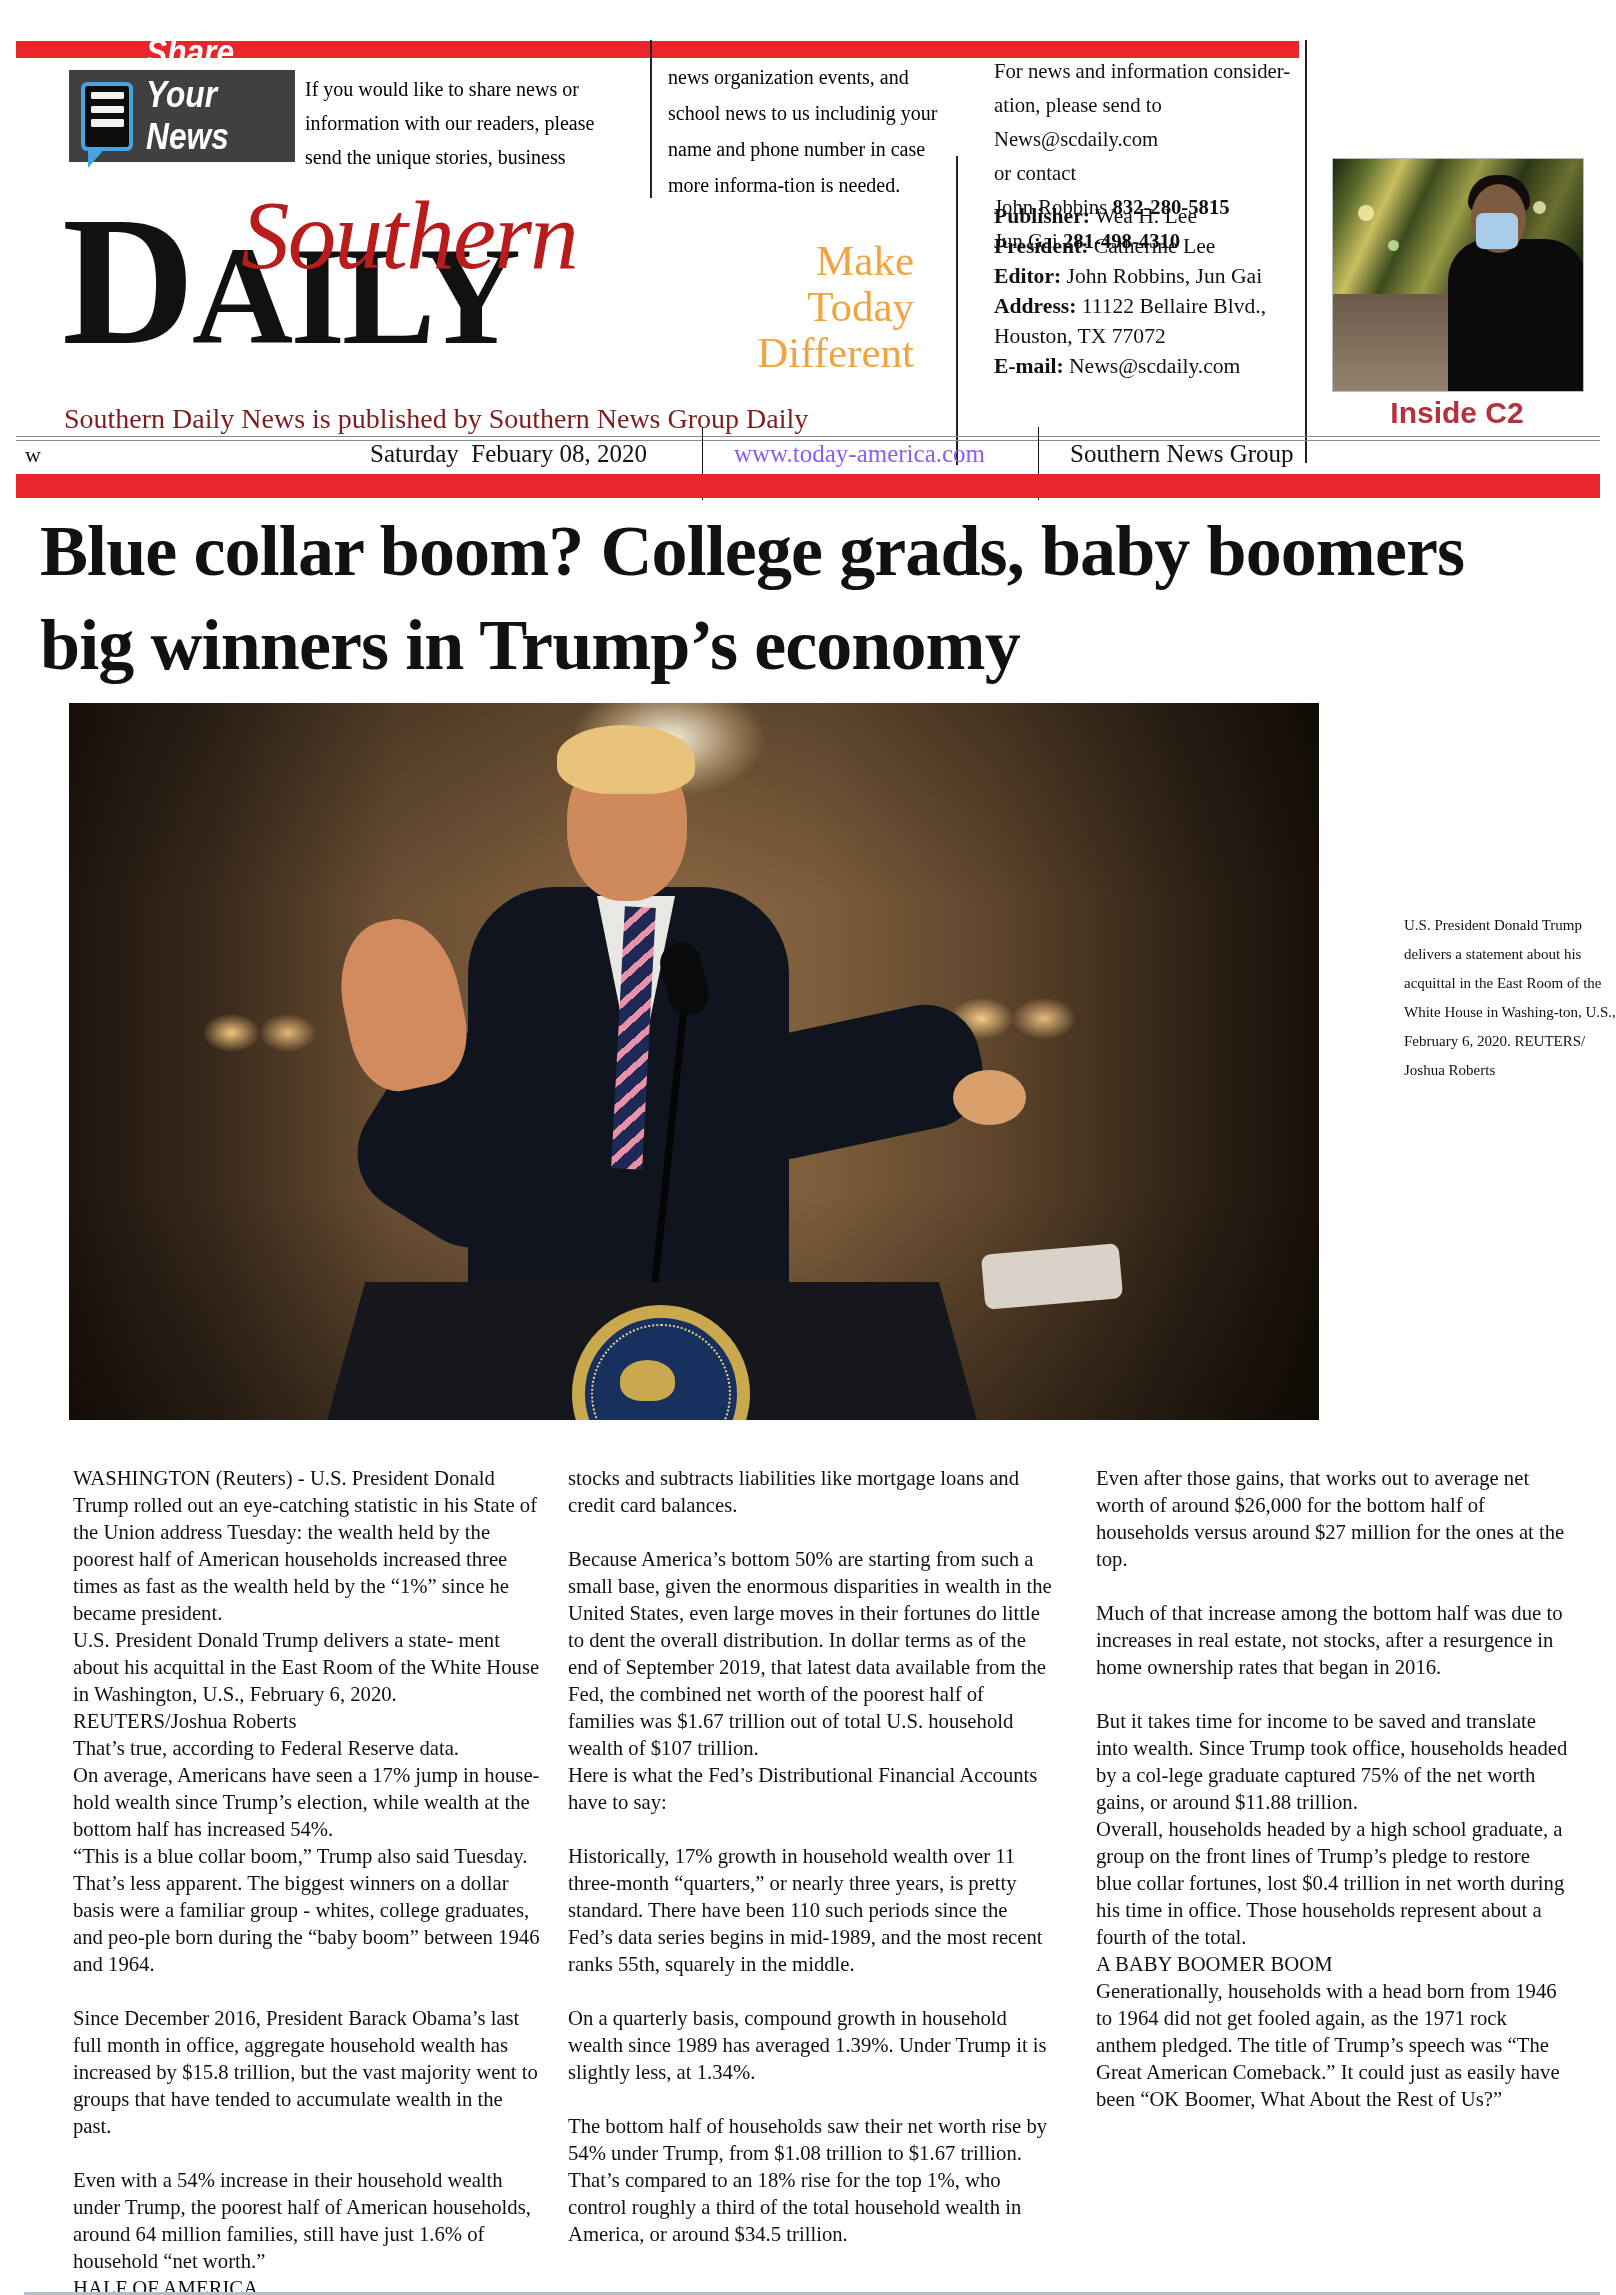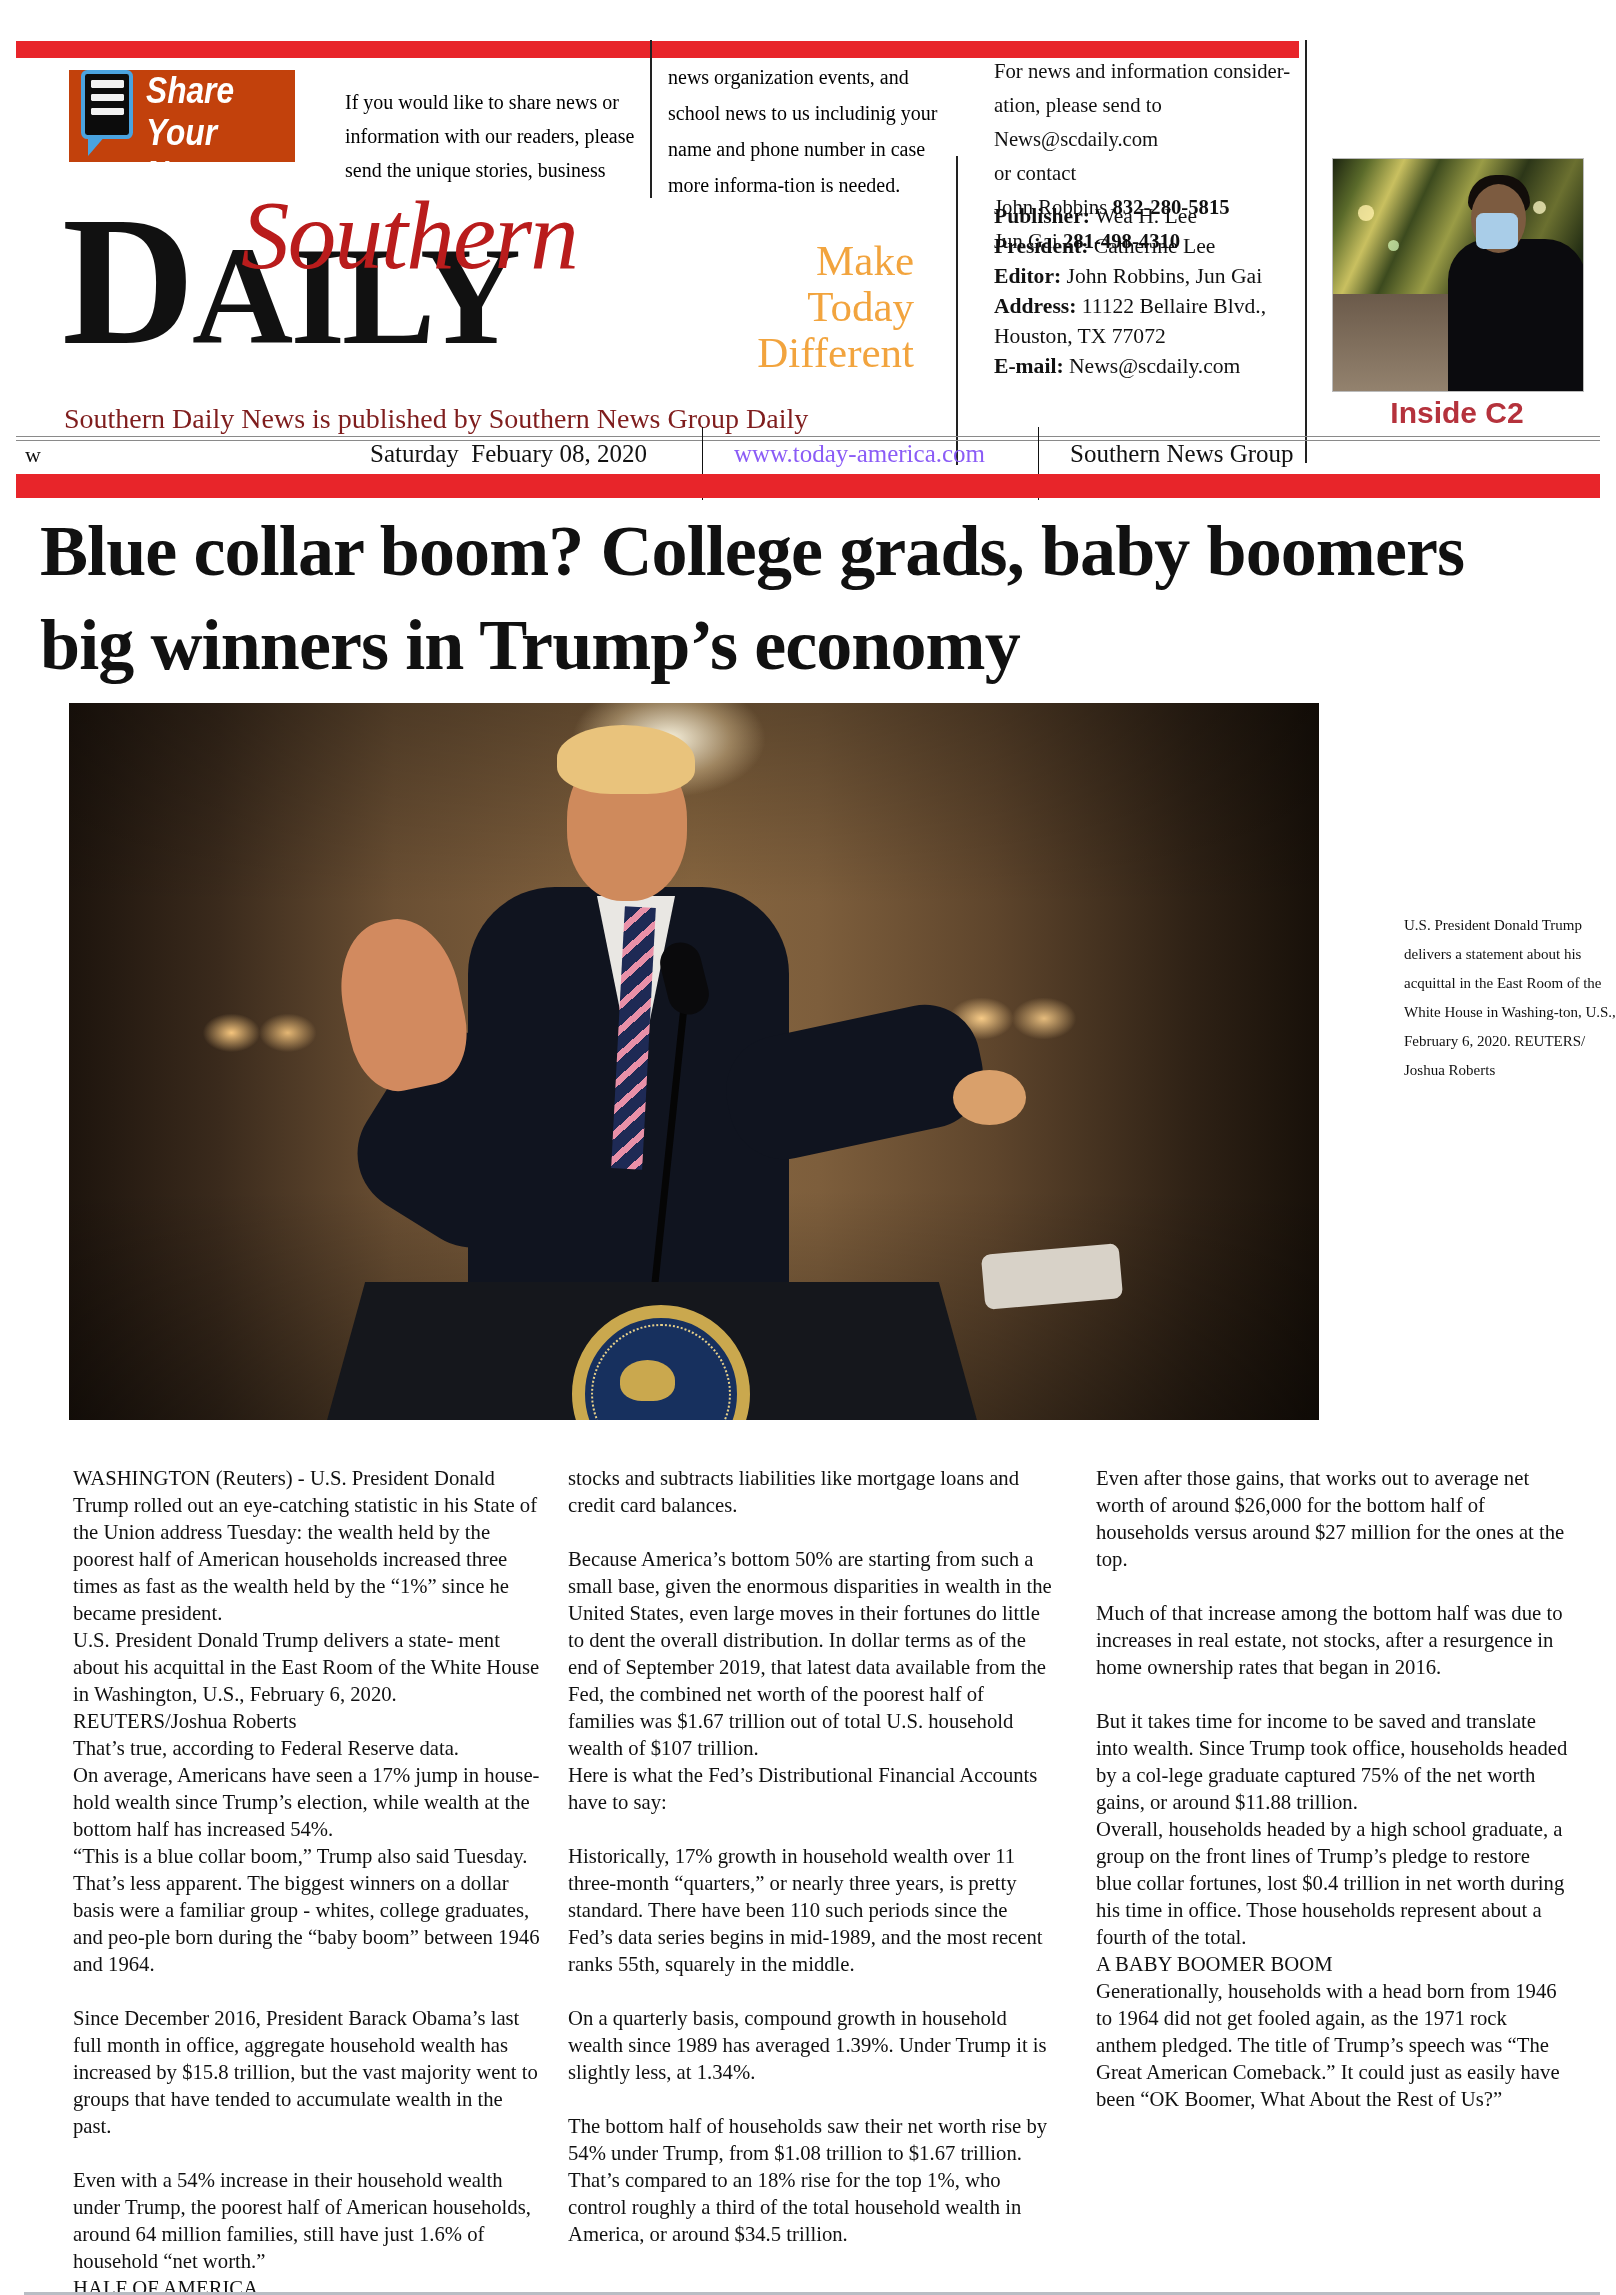--- a/index.html
+++ b/index.html
@@ -5,27 +5,27 @@
   html,body{margin:0;padding:0;background:#fff;}
   body{width:1616px;height:3007px;position:relative;font-family:"Liberation Serif",serif;color:#111;}
   .abs{position:absolute;}
   b{font-weight:bold;}
   
   .redbar-top{left:16px;top:41px;width:1283px;height:17px;background:#e8252a;}
   .vline{width:1.8px;background:#222;}
   .vline-a{left:650px;top:40px;height:158px;}
   .vline-b{left:956px;top:156px;height:309px;}
   .vline-c{left:1305px;top:40px;height:423px;}
-  .share-badge{left:69px;top:70px;width:226px;height:92px;background:#c2410c;color:#fff;display:flex;align-items:flex-start;}
+  .share-badge{left:69px;top:70px;width:226px;height:92px;background:#404040;color:#fff;display:flex;align-items:center;}
   .bubble{width:44px;height:61px;margin-left:12px;border:4.1px solid #4aa3df;border-radius:6.4px;background:#0c0c0c;position:relative;flex-shrink:0;}
   .bubble i{display:block;height:7.3px;background:#f2f2f2;margin:6.4px 5.5px 0 5.5px;border-radius:1.4px;}
   .bubble::after{content:"";position:absolute;left:2.8px;bottom:-21px;width:0;height:0;border-top:21px solid #4aa3df;border-right:18.4px solid transparent;}
   .share-text{font-family:"Liberation Sans",sans-serif;font-weight:bold;font-style:italic;font-size:36px;line-height:42px;margin-left:13px;transform:scaleX(.88);transform-origin:left;}
   .promo{font-size:20px;color:#000;}
-  .promo-1{left:305px;top:85px;width:317px;line-height:34px;margin-left:40px;}
+  .promo-1{left:305px;top:72px;width:317px;line-height:34px;}
   .promo-2{left:668px;top:59px;width:296px;line-height:36px;}
   .contact{left:994px;top:54px;width:305px;font-size:20.7px;line-height:34px;}
   .contact .ph{font-weight:bold;}
   
   .daily{left:62px;top:197px;display:flex;align-items:baseline;font-weight:bold;letter-spacing:-2.8px;line-height:.92;}
   .daily .d{font-size:184px;}
   .daily .rest{font-size:140px;text-align:right;}
   .script{left:241px;top:187px;font-size:97px;font-style:italic;color:#b91c1c;letter-spacing:-1.8px;line-height:1;}
   .tagline{left:707px;top:238px;width:207px;text-align:right;color:#f2a43e;font-size:43px;line-height:46px;}
   .subline{left:64px;top:403px;font-size:28px;color:#7f1d1d;}

